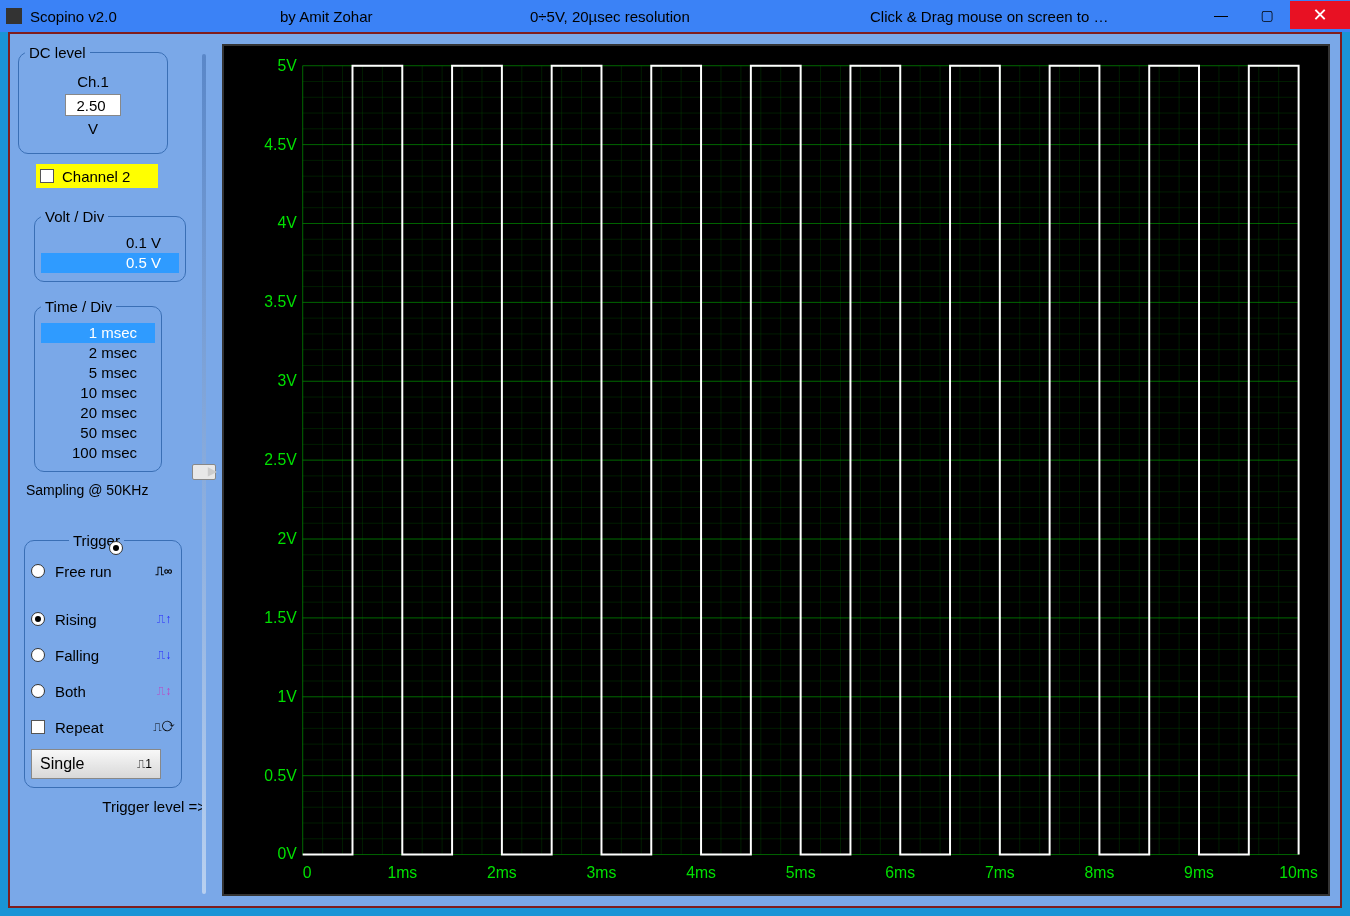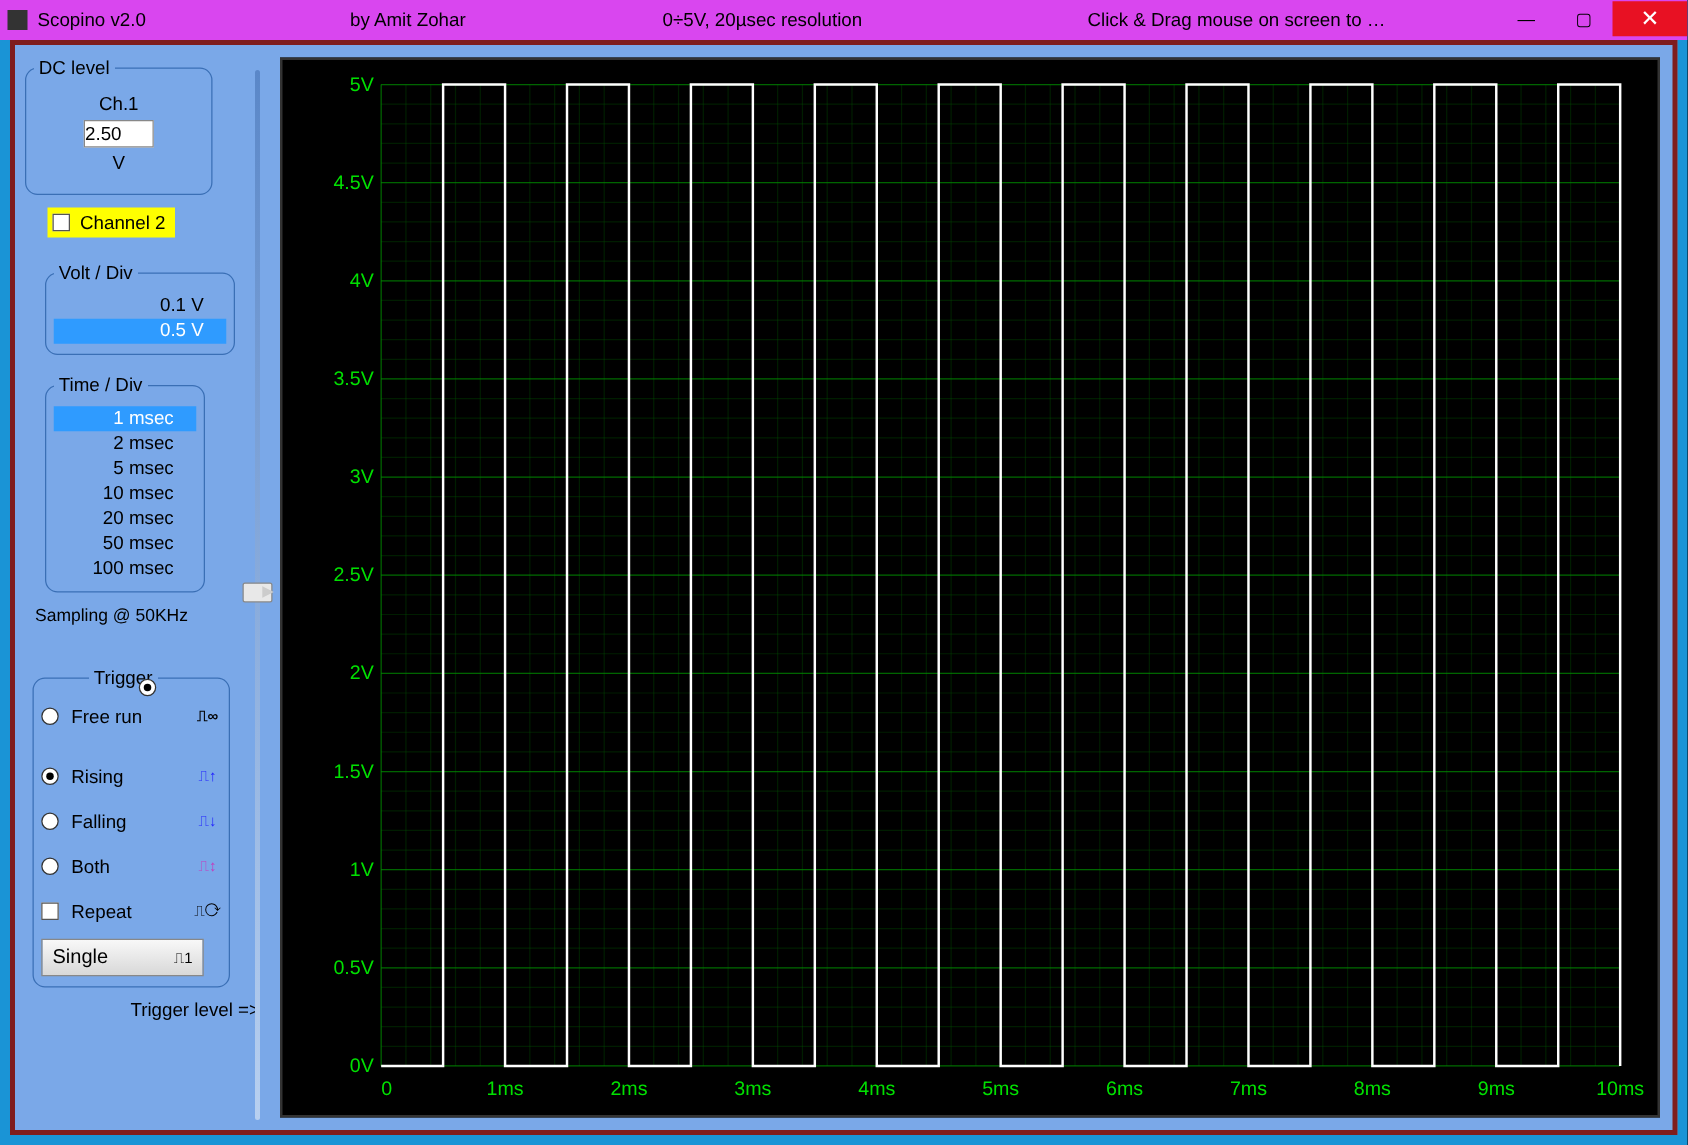--- a/index.html
+++ b/index.html
@@ -1,43 +1,43 @@
 <!DOCTYPE html>
 <html><head>
 <meta charset="utf-8">
 <style>
 * { box-sizing: border-box; margin: 0; padding: 0; font-family: Arial, sans-serif; }
 body { background: #1a94d6; width: 1350px; height: 916px; overflow: hidden; }
 
-.titlebar { height: 32px; background: #d946ef; display: flex; align-items: center; color: #000; font-size: 15px; padding-left: 6px; }
+.titlebar { height: 32px; background: #3b82f6; display: flex; align-items: center; color: #000; font-size: 15px; padding-left: 6px; }
 .titlebar .app-icon { width: 16px; height: 16px; background: #333; margin-right: 8px; }
 .titlebar .title-segments { display: flex; flex: 1; }
 .titlebar .seg1 { width: 250px; }
 .titlebar .seg2 { width: 250px; }
 .titlebar .seg3 { width: 340px; }
 .titlebar .seg4 { flex: 1; }
 .winbtns { display: flex; height: 28px; margin-top: -2px;}
 .winbtn { width: 46px; display: flex; align-items: center; justify-content: center; font-size: 14px; }
 .winbtn.min { color:#000; }
 .winbtn.max { color:#000; }
 .winbtn.close { background: #e81123; color: #fff; width: 60px; font-size: 18px;}
 
-.app-body { position: absolute; top: 32px; left: 8px; right: 8px; bottom: 8px; border: 4px solid #7f1d1d; background: #7aa8e8; display: flex; }
+.app-body { position: absolute; top: 32px; left: 8px; right: 8px; bottom: 8px; border: 2px solid #7f1d1d; background: #7aa8e8; display: flex; }
 
 .left-panel { width: 208px; padding: 10px 8px; position: relative; color: #000; font-size: 15px; }
 
 fieldset.group { border: 1px solid #3a6fb5; border-radius: 10px; padding: 8px 6px 8px 6px; margin-bottom: 10px; position: relative; }
 fieldset.group > legend { padding: 0 4px; font-size: 15px; color: #000; }
 
 .dc-group { height: 110px; width: 150px; }
 .dc-row { display: flex; align-items: center; gap: 4px; margin-top: 4px; flex-direction: column; }
 .dc-row .lab { font-size: 15px; }
-.dc-row input { width: 56px; height: 22px; text-align: left; font-size: 15px; border: 1px solid #888; padding-right: 4px; background: #fff; }
-
-.ch2 { width: 102px; height: 24px; background: yellow; display: flex; align-items: center; margin-left: 18px; margin-bottom: 20px; padding-left: 4px; gap: 8px; }
+.dc-row input { width: 56px; height: 22px; text-align: center; font-size: 15px; border: 1px solid #888; padding-right: 4px; background: #fff; }
+
+.ch2 { width: 122px; height: 24px; background: yellow; display: flex; align-items: center; margin-left: 18px; margin-bottom: 20px; padding-left: 4px; gap: 8px; }
 .ch2 .cb { width: 14px; height: 14px; background: #fff; border: 1px solid #555; }
 
 .vdiv-group { width: 152px; margin-left: 16px; padding: 4px 2px 4px 2px; }
 .vdiv-group .opt, .tdiv-group .opt { text-align: right; padding-right: 18px; line-height: 20px; cursor: pointer; }
 .sel { background: #2f9bff; color: #fff; }
 
 .tdiv-group { width: 128px; margin-left: 16px; margin-top: 16px; padding: 4px 2px 4px 2px;}
 
 .sampling { font-size: 14px; margin-left: 8px; margin-top: 4px; }
 

